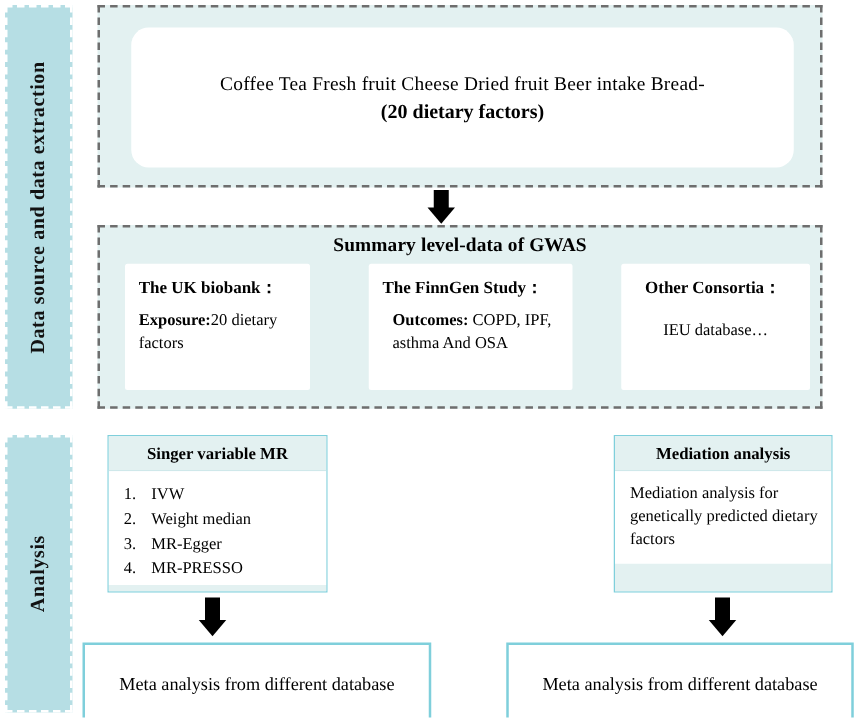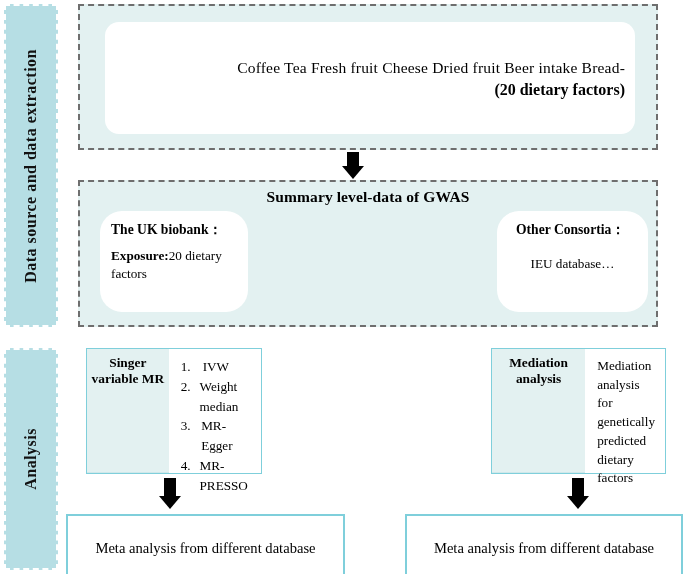--- a/index.html
+++ b/index.html
@@ -46,21 +46,21 @@
   .white-card {
     position: absolute;
     background: #ffffff;
     border-radius: 14px;
   }
 
   
   #card-diet {
     left: 25px; top: 16px; width: 530px; height: 112px;
     display: flex; flex-direction: column;
-    align-items: flex-end; justify-content: center;
+    align-items: center; justify-content: center;
     padding: 0 10px;
   }
   .diet-line {
     font-size: 15.5px;
     line-height: 1.45;
     text-align: center;
     white-space: nowrap;
     letter-spacing: 0.2px;
   }
   .diet-bold { font-weight: bold; font-size: 16px; margin-top: 1px; }
@@ -72,21 +72,21 @@
     text-align: center;
     font-weight: bold;
     font-size: 15.5px;
     letter-spacing: 0.1px;
   }
   .gwas-card {
     position: absolute;
     top: 29px;
     height: 101px;
     background: #ffffff;
-    border-radius: 22px;
+    border-radius: 2px;
     padding: 10px 11px 6px 11px;
     font-size: 13.2px;
     line-height: 1.38;
   }
   #gwas-card-uk   { left: 20px;  width: 148px; }
   #gwas-card-fg   { left: 215px; width: 163px; }
   #gwas-card-oc   { left: 417px; width: 151px; }
   .gwas-head { font-weight: bold; font-size: 13.6px; margin-bottom: 7px; }
   .gwas-body { font-size: 13.2px; }
   .gwas-body b { font-weight: bold; }
@@ -94,20 +94,21 @@
   .gwas-card.center .gwas-body { text-align: center; padding-top: 8px; }
 
   
   .method-box {
     position: absolute;
     top: 348px;
     height: 126px;
     background: #ffffff;
     border: 1.5px solid #7fcfdb;
     display: flex;
+    flex-direction: column;
   }
   #method-svmr { left: 86px;  width: 176px; }
   #method-mvmr { left: 291px; width: 175px; }
   #method-med  { left: 491px; width: 175px; }
   .method-head {
     background: #e3f1f1;
     text-align: center;
     font-weight: bold;
     font-size: 13.4px;
     padding: 6px 2px 5px 2px;
@@ -203,20 +204,24 @@
   </div>
 
   <div class="dashed-panel" id="panel-gwas">
     <div id="gwas-title">Summary level-data of GWAS</div>
 
     <div class="gwas-card indent" id="gwas-card-uk">
       <div class="gwas-head">The UK biobank：</div>
       <div class="gwas-body" style="padding-left:0;"><b>Exposure:</b><span>20 dietary factors</span></div>
     </div>
 
+    <div class="gwas-card indent" id="gwas-card-fg">
+      <div class="gwas-head">The FinnGen Study：</div>
+      <div class="gwas-body"><b>Outcomes:</b><span> COPD, IPF, asthma And OSA</span></div>
+    </div>
 
     <div class="gwas-card center" id="gwas-card-oc">
       <div class="gwas-head" style="padding-left:8px;">Other Consortia：</div>
       <div class="gwas-body">IEU database…</div>
     </div>
   </div>
 
   <div class="method-box" id="method-svmr">
     <div class="method-head">Singer variable MR</div>
     <div class="method-body">

